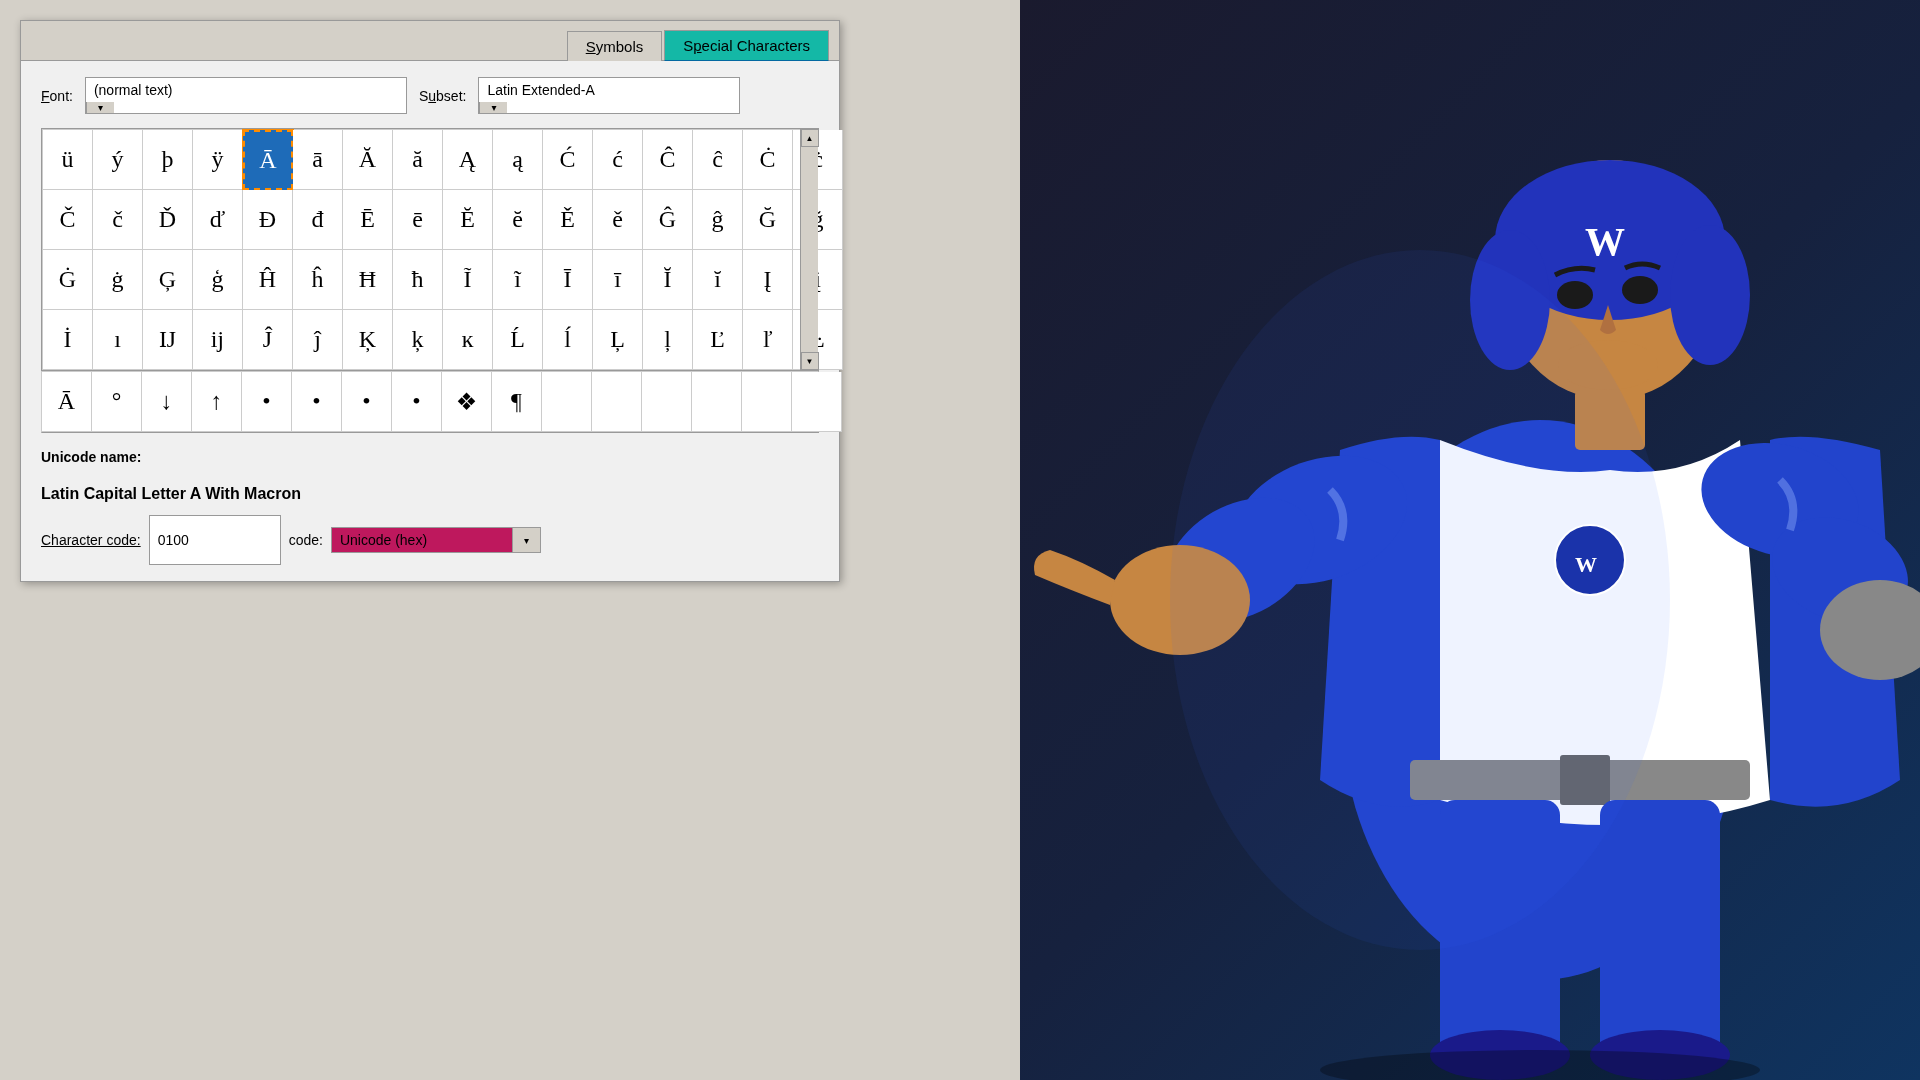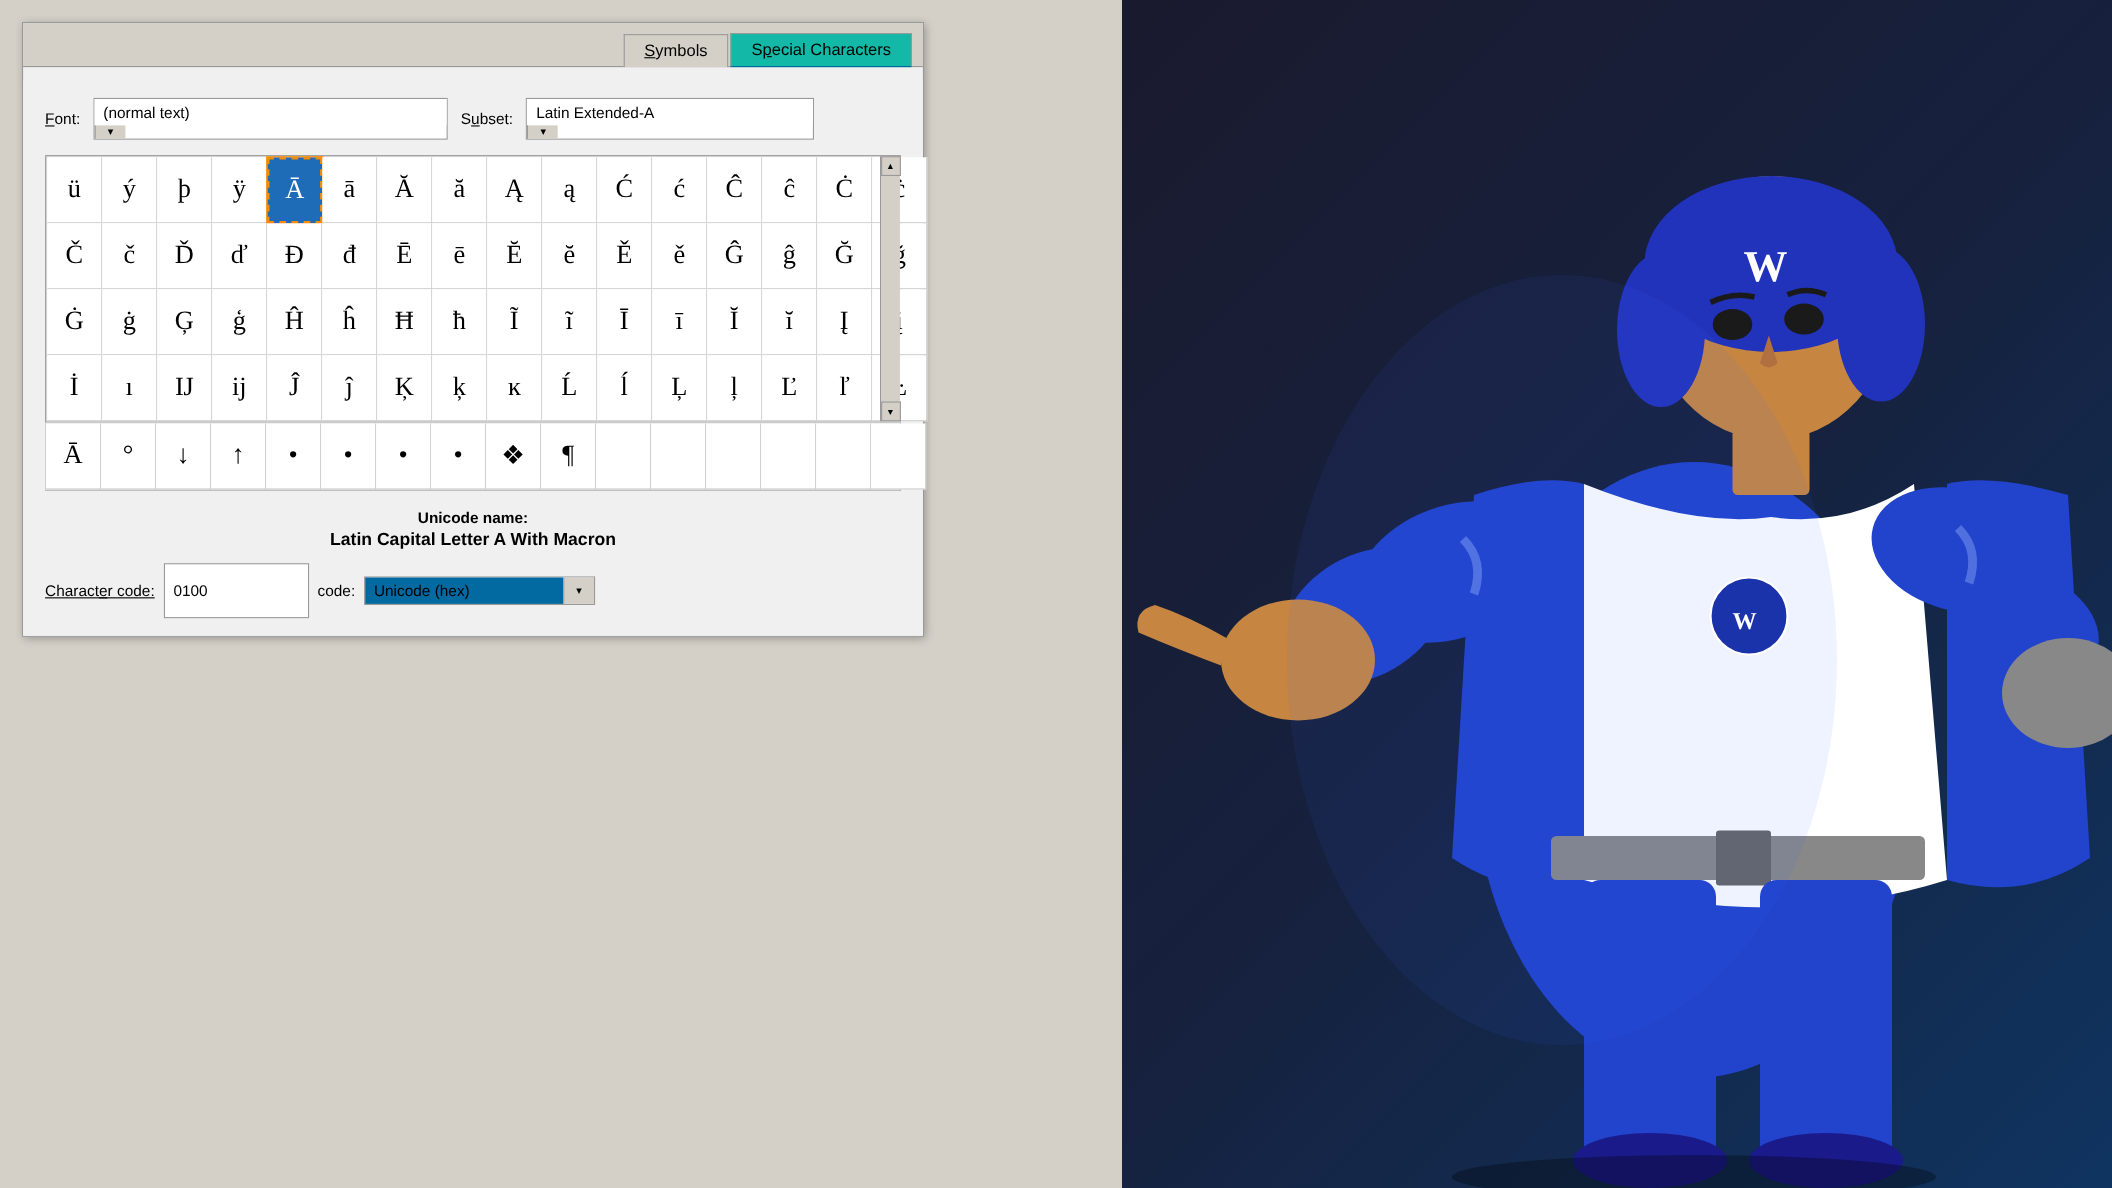--- a/index.html
+++ b/index.html
@@ -50,21 +50,20 @@
     .tab.active {
       background: #14b8a6;
       border-bottom: 1px solid #0369a1;
       z-index: 1;
     }
 
     
     .content {
       padding: 16px 20px;
       background: #f0f0f0;
-      margin-top: 12px;
     }
 
     
     .controls-row {
       display: flex;
       align-items: center;
       margin-bottom: 14px;
       gap: 12px;
     }
 
@@ -202,22 +201,21 @@
       border-bottom: 1px solid #ccc;
       cursor: pointer;
       background: #fff;
     }
 
     
     .unicode-section {
       margin-top: 16px;
       display: flex;
       flex-direction: column;
-      gap: 4px;
-      align-items: center;
+      gap: 20px;
     }
 
     .unicode-label {
       font-family: Arial, sans-serif;
       font-size: 14px;
       font-weight: bold;
     }
 
     .unicode-value {
       font-family: Arial, sans-serif;
@@ -253,21 +251,21 @@
       align-items: stretch;
       border: 1px solid #999;
       background: #fff;
     }
 
     .char-code-select-input {
       padding: 4px 8px;
       font-size: 14px;
       font-family: Arial, sans-serif;
       border: none;
-      background: #0369a1;
+      background: #be185d;
       outline: none;
       width: 180px;
     }
 
     .char-code-select-btn {
       width: 28px;
       background: #d4d0c8;
       border: none;
       border-left: 1px solid #999;
       cursor: pointer;

